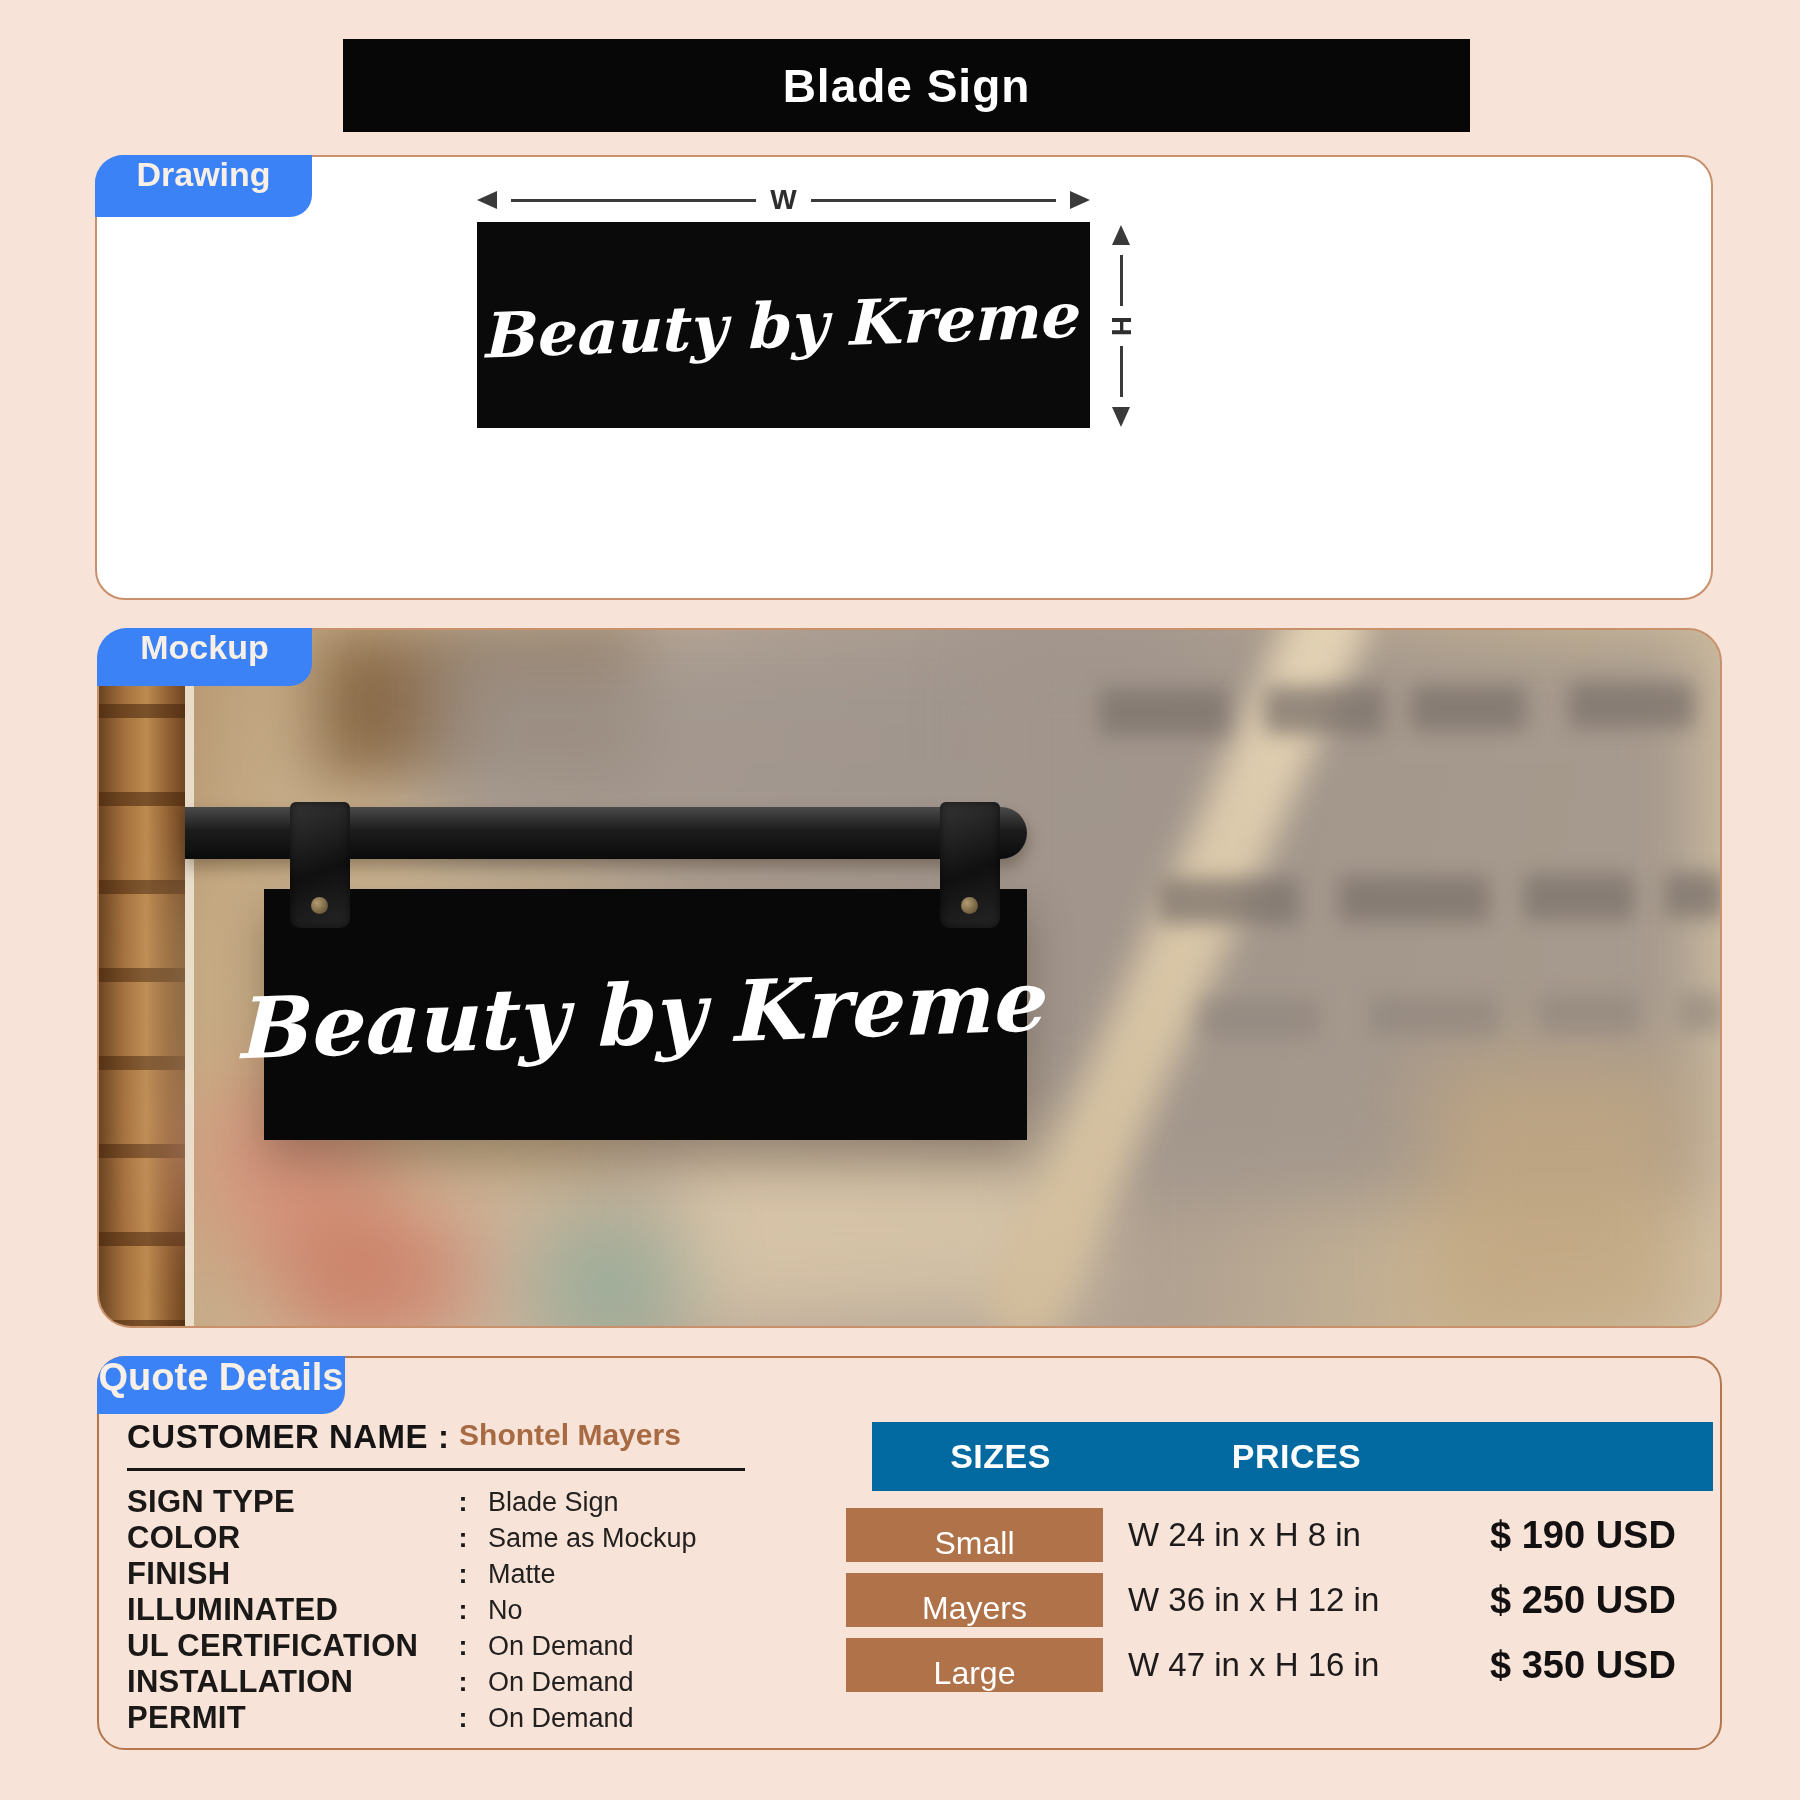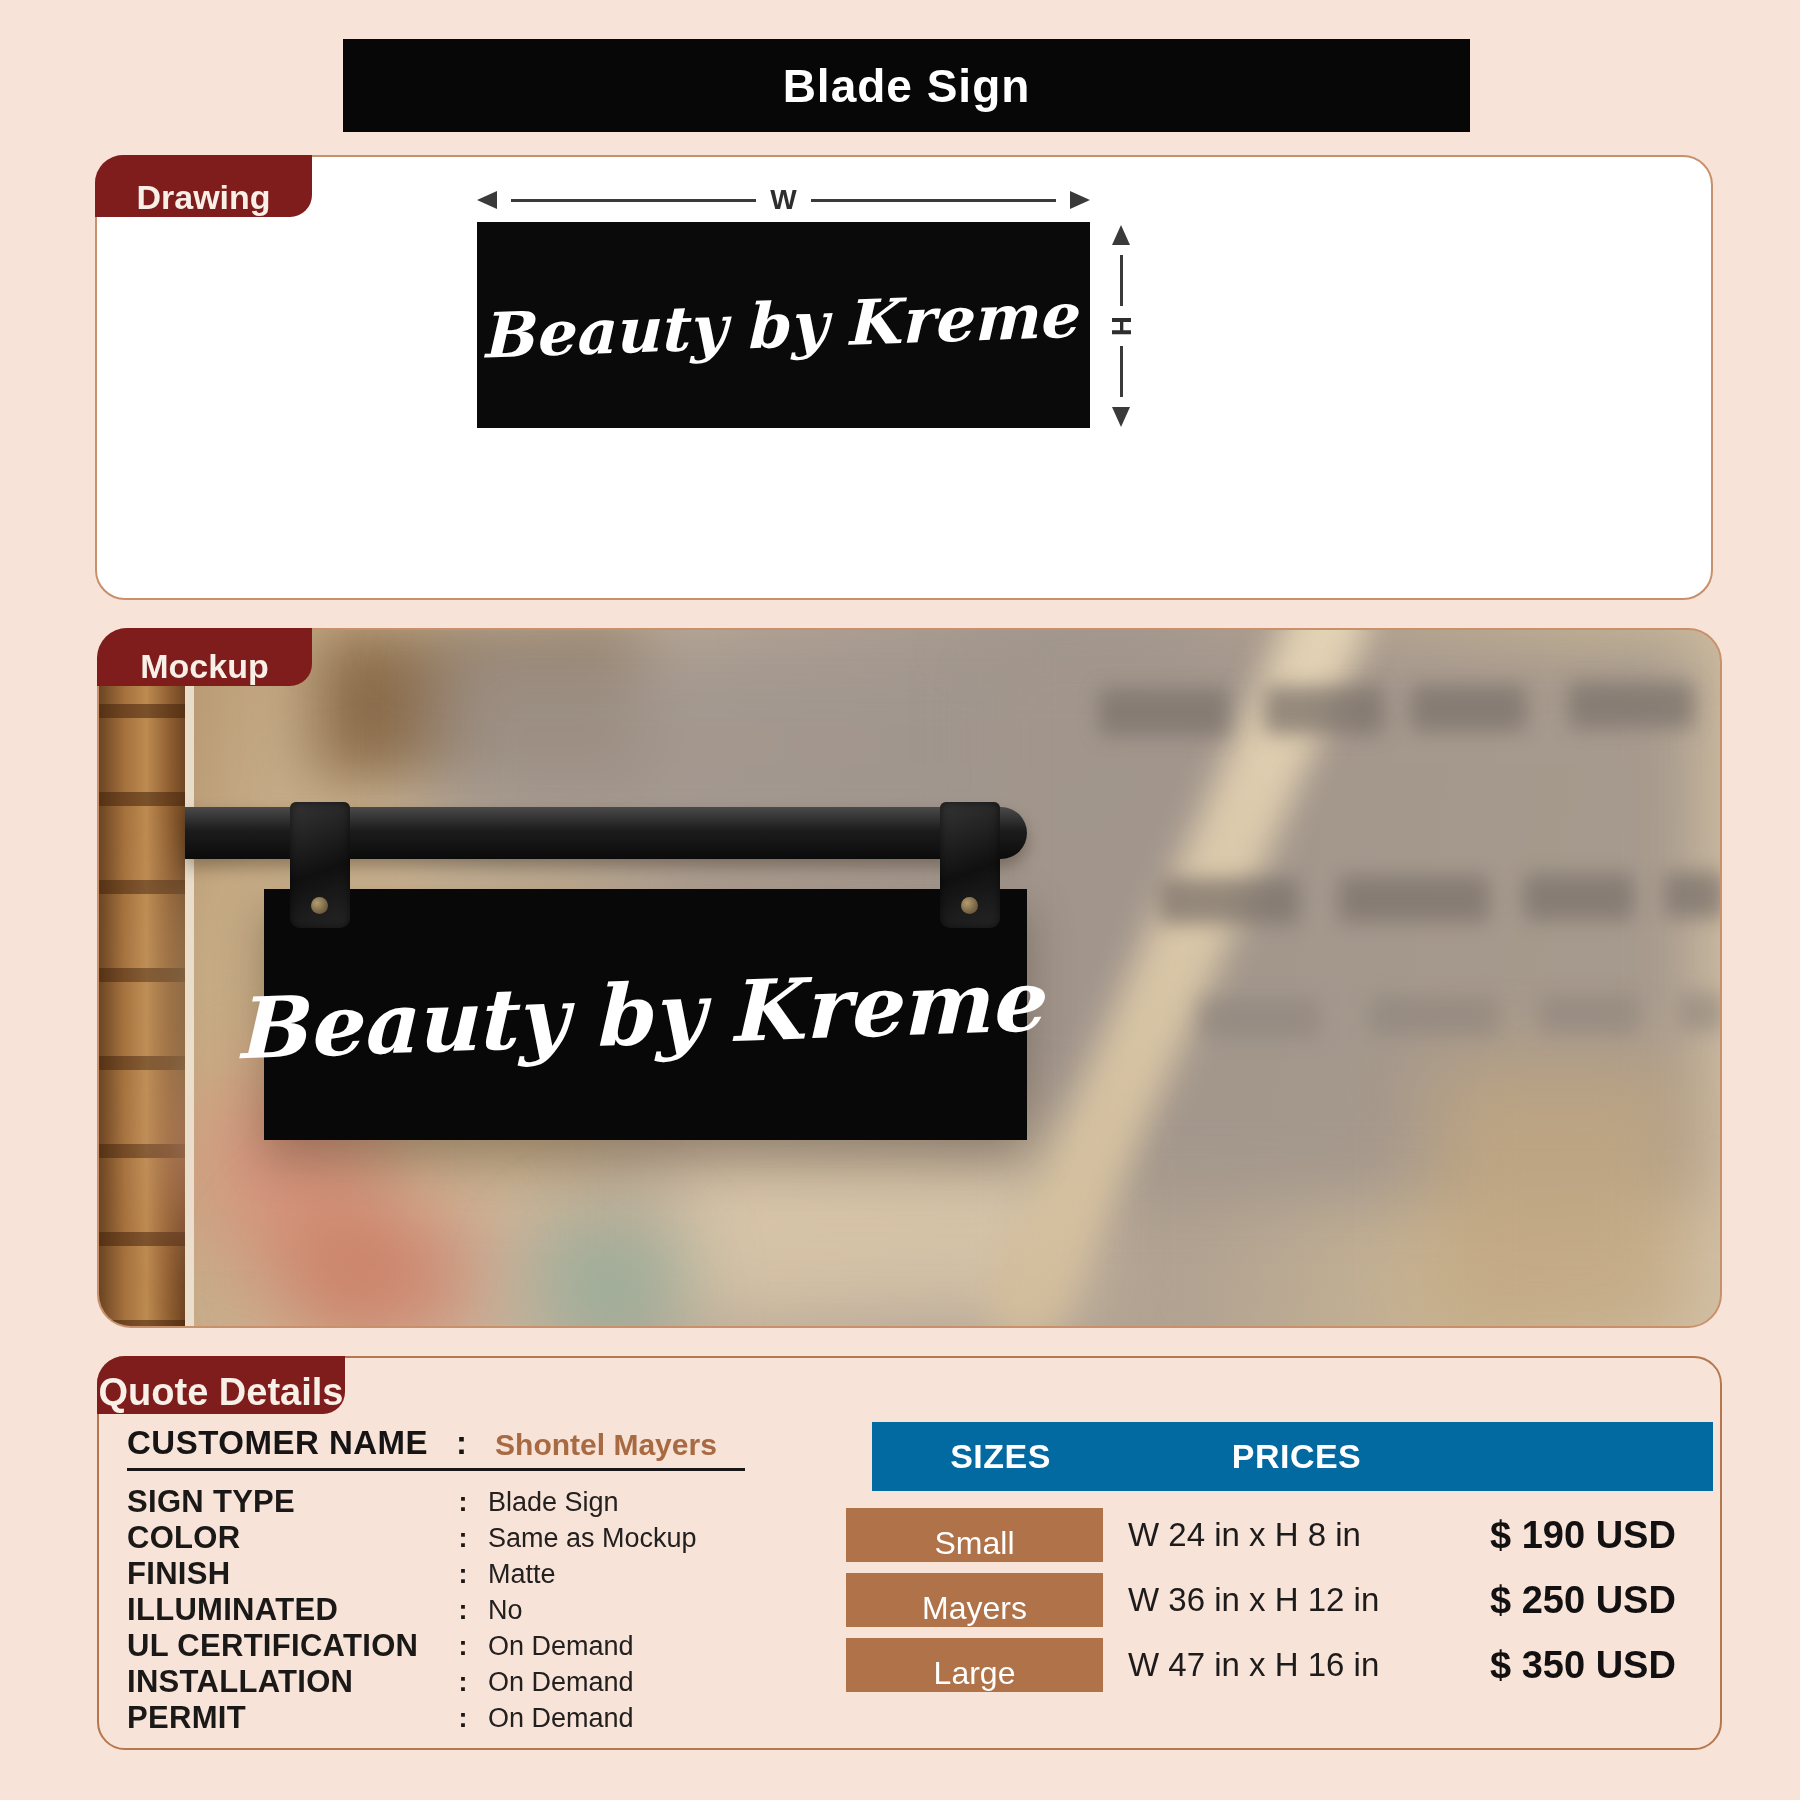--- a/index.html
+++ b/index.html
@@ -14,22 +14,22 @@
   
   .title-bar{
     left:343px;top:39px;width:1127px;height:93px;
     background:#070707;color:#ffffff;
     display:flex;align-items:center;justify-content:center;
     font-size:46px;font-weight:bold;letter-spacing:1px;
   }
 
   
   .tab{
-    background:#7f1d1d;color:#f8efe7;
-    display:flex;align-items:flex-end;justify-content:center;
+    background:#3b82f6;color:#f8efe7;
+    display:flex;align-items:flex-start;justify-content:center;
     font-weight:bold;z-index:20;
     border-radius:28px 0 22px 0;
   }
 
   
   .drawing-panel{
     left:95px;top:155px;width:1618px;height:445px;
     background:#ffffff;border:2px solid #c8906b;border-radius:30px;
     box-sizing:border-box;
   }
@@ -107,21 +107,21 @@
   .shelf-rect.faint{background:#8d837b;opacity:.55;}
 
   
   .quote-panel{
     left:97px;top:1356px;width:1625px;height:394px;
     border:2px solid #b5774e;border-radius:28px;box-sizing:border-box;
   }
   .quote-tab{left:97px;top:1356px;width:248px;height:58px;font-size:38px;}
 
   .customer-row{
-    left:127px;top:1418px;height:44px;display:flex;align-items:flex-end;gap:28px;
+    left:127px;top:1418px;height:44px;display:flex;align-items:flex-start;gap:10px;
   }
   .customer-label{font-size:33px;font-weight:bold;color:#161414;letter-spacing:.5px;}
   .customer-colon{font-size:33px;font-weight:bold;color:#161414;}
   .customer-value{font-size:30px;font-weight:bold;color:#a76a42;}
   .customer-underline{left:127px;top:1468px;width:618px;height:3px;background:#181616;}
 
   .fields{left:127px;top:1484px;width:620px;}
   .field-row{display:grid;grid-template-columns:323px 26px 1fr;height:36px;align-items:center;}
   .field-label{font-size:31px;font-weight:bold;color:#1b1818;letter-spacing:.3px;}
   .field-colon{font-size:27px;font-weight:bold;color:#1b1818;text-align:center;}

